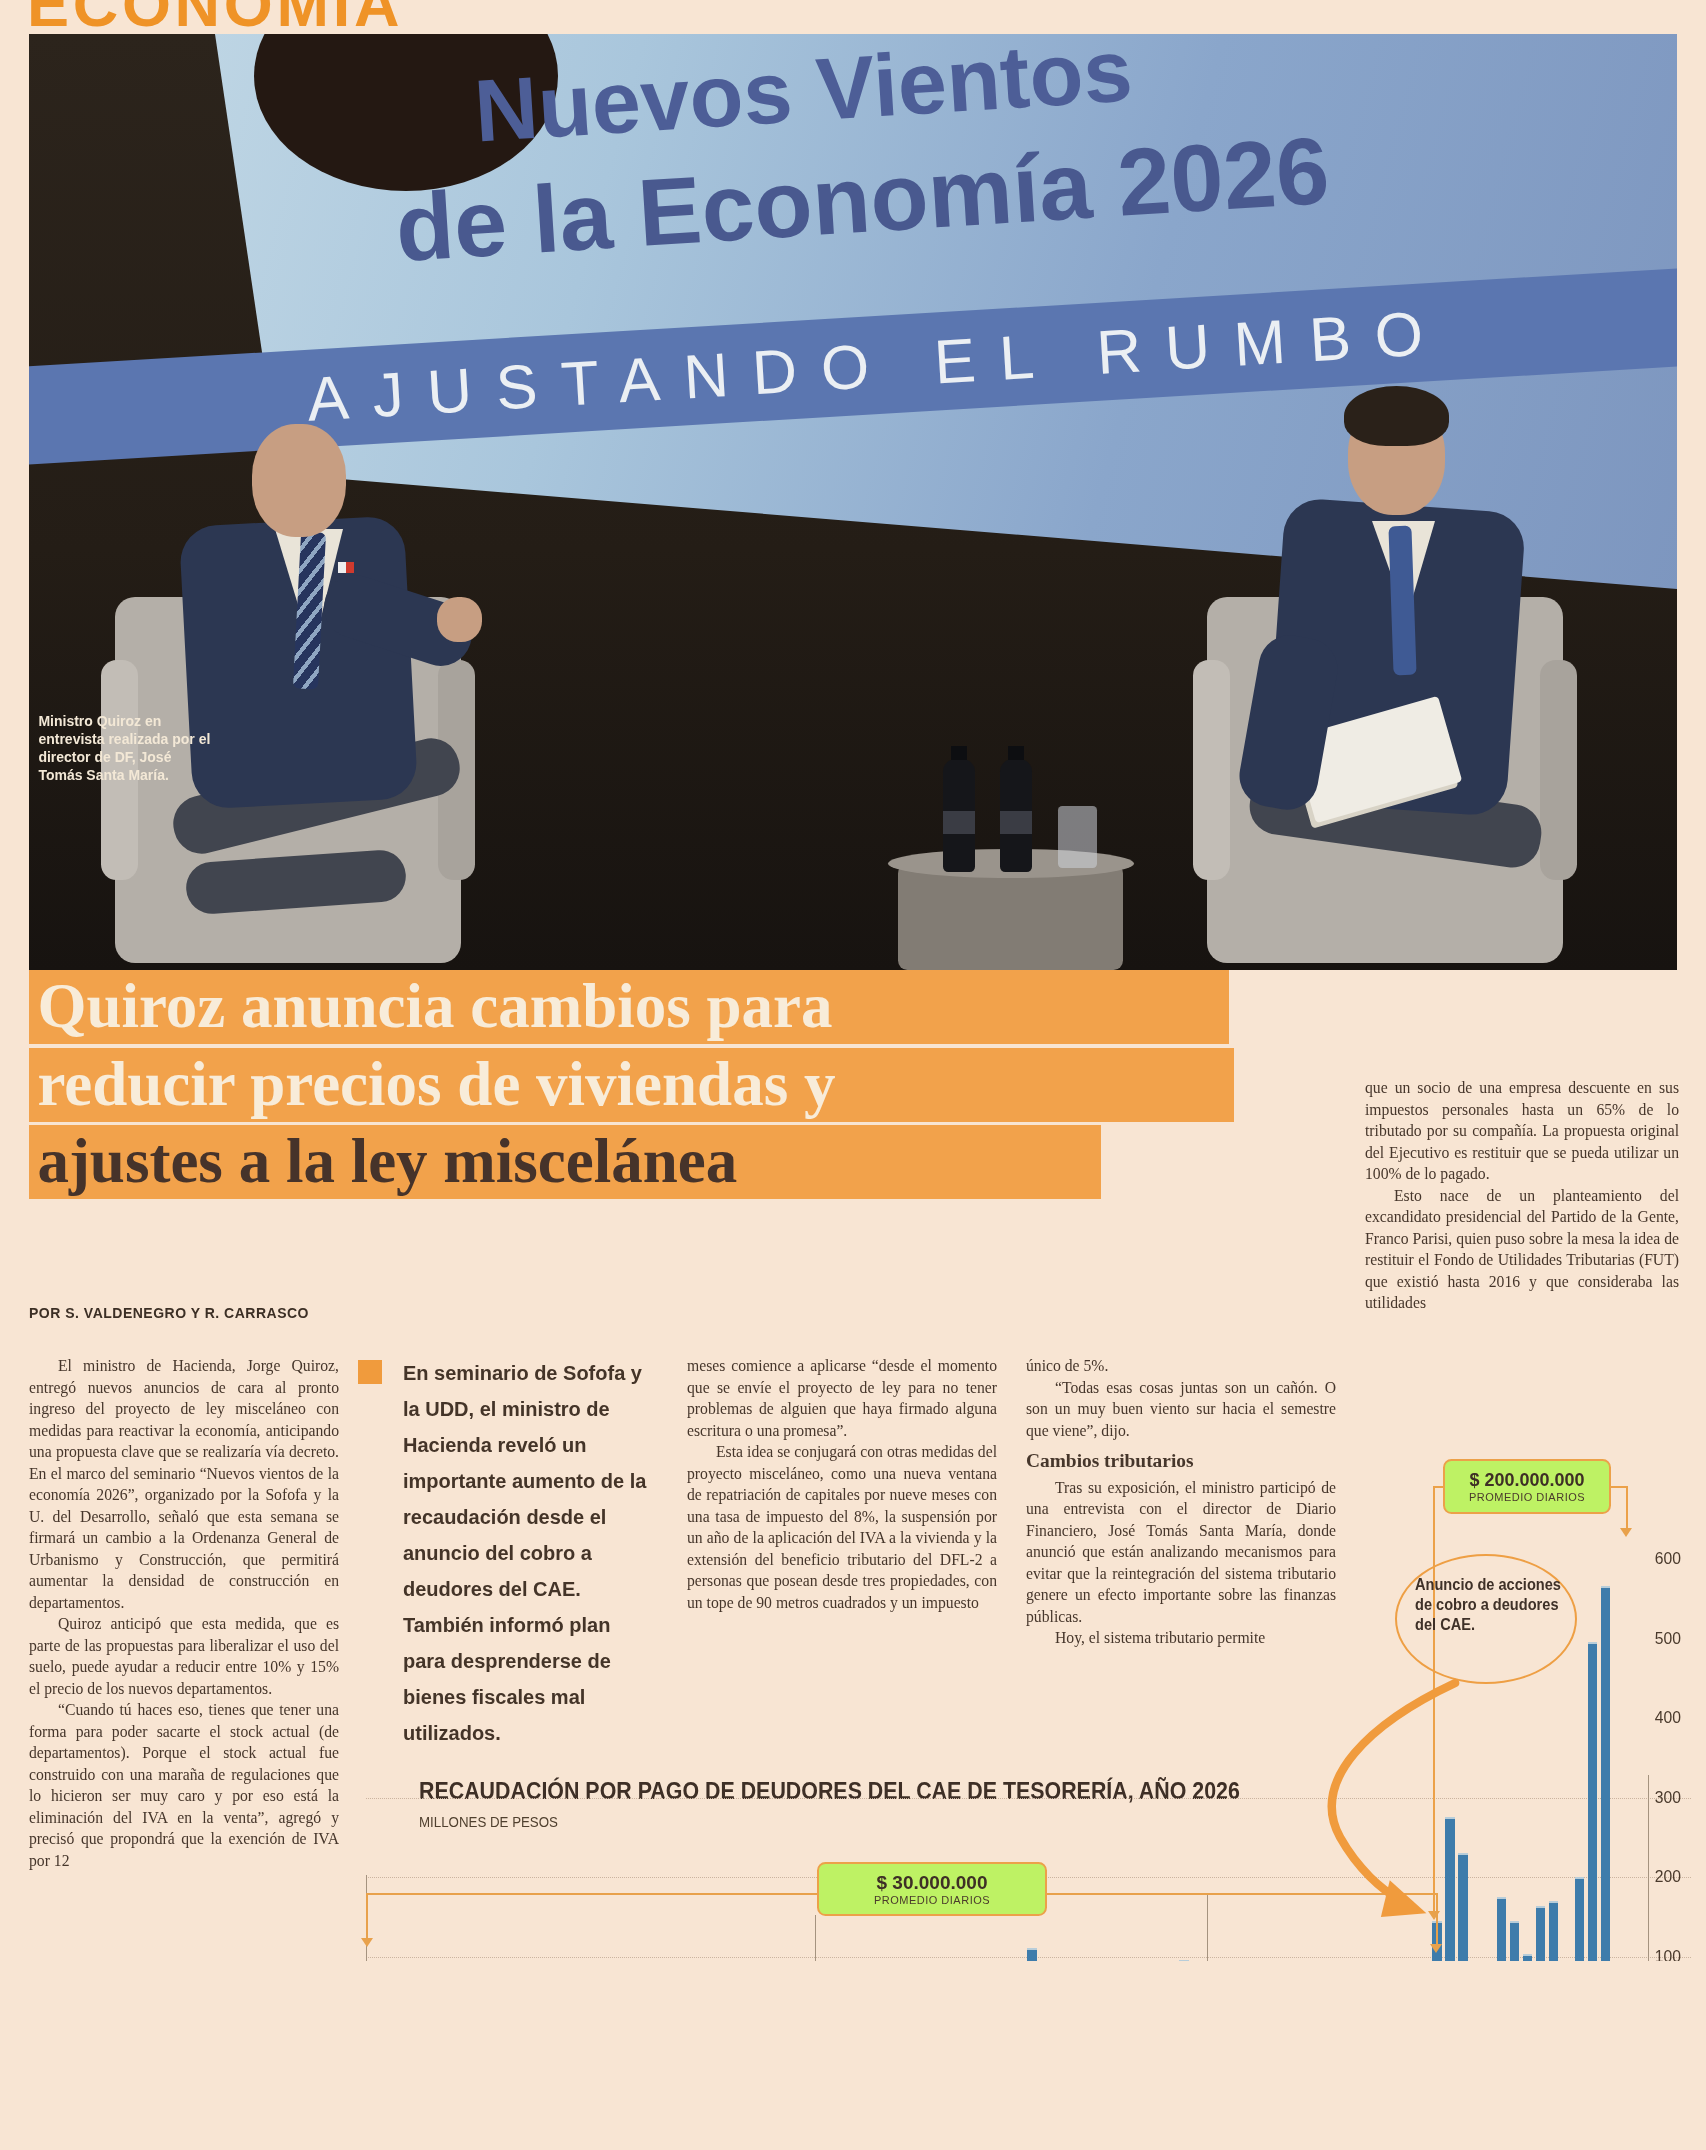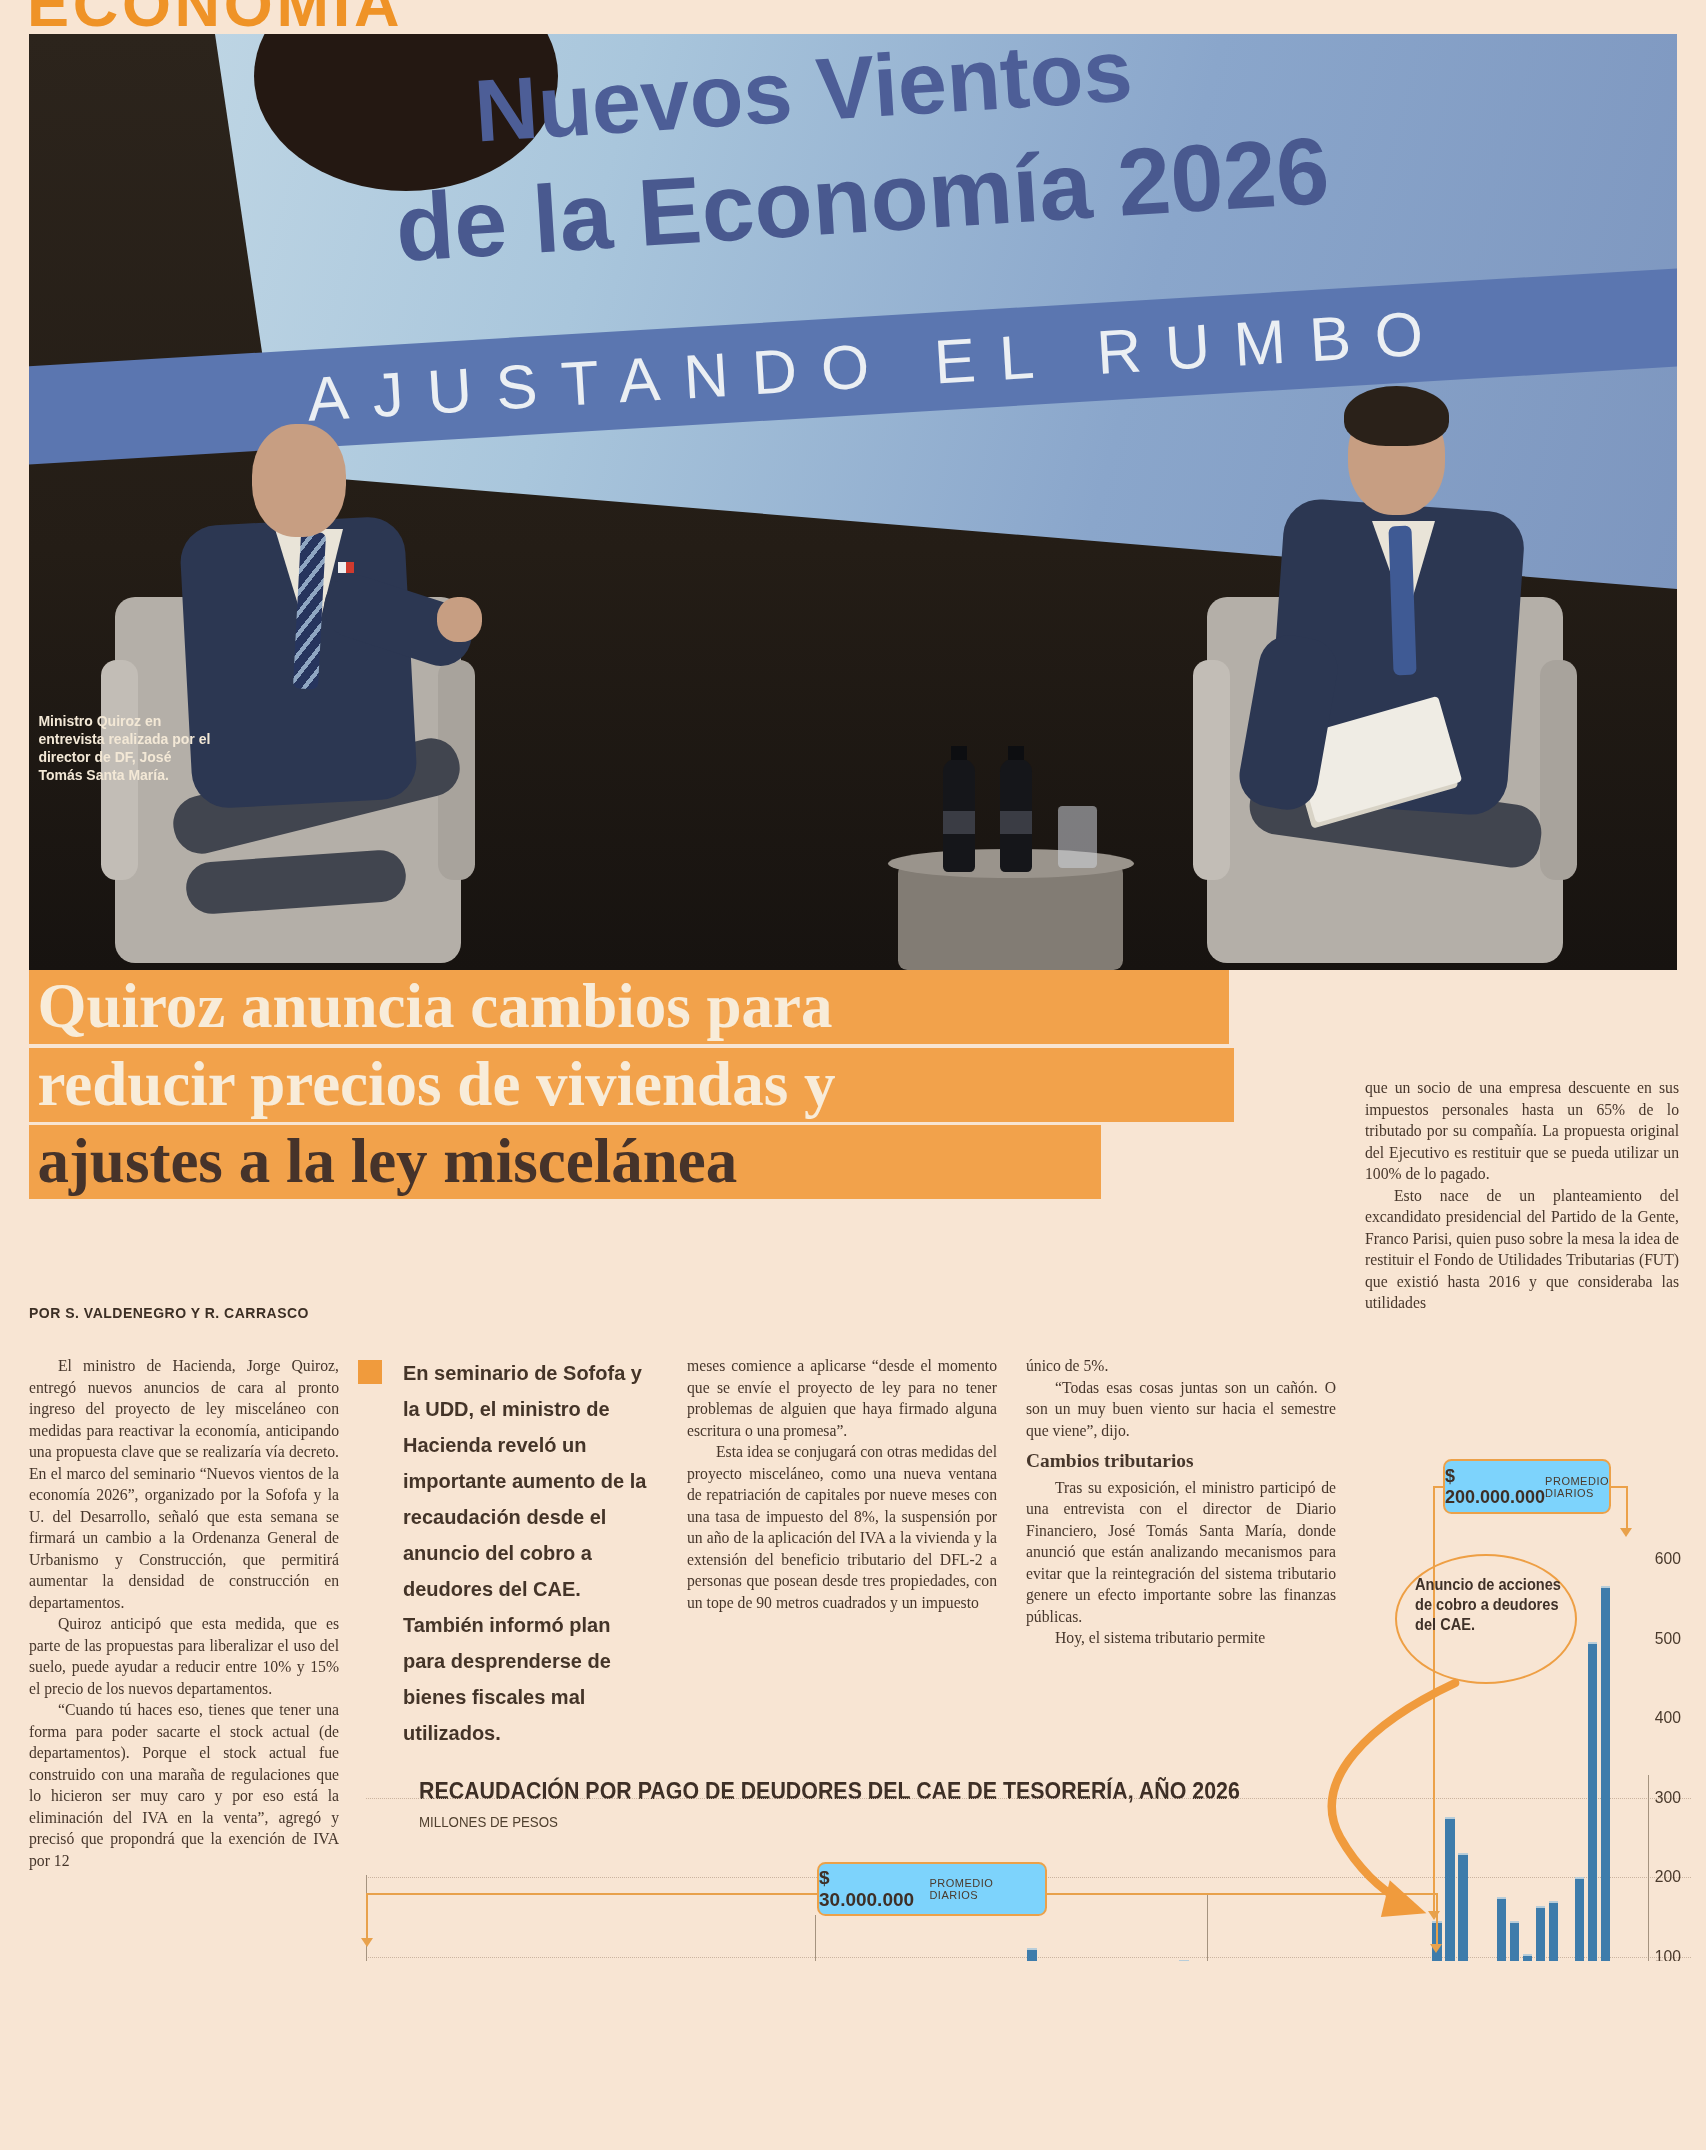--- a/index.html
+++ b/index.html
@@ -85,22 +85,22 @@
   .daylabels span{flex:1;display:flex;align-items:flex-start;justify-content:center;
     font-family:"Liberation Sans",sans-serif;font-size:11px;color:#4a3a2c;transform:rotate(90deg)}
   .month-label{position:absolute;top:2074px;text-align:center;font-family:Liberation Serif, serif;
     font-size:19px;color:#6d28d9;letter-spacing:0.5px}
   .source{position:absolute;left:1099px;top:2094px;width:580px;text-align:right;font-family:"Liberation Sans",sans-serif;
     font-weight:bold;font-size:14px;color:#4a3a2c}
   .avg-line{position:absolute;left:366px;top:1893px;width:1071px;height:2.1px;background:#e8a14b}
   .avg-drop{position:absolute;width:2.1px;background:#e8a14b}
   .arrow-down{position:absolute;width:0;height:0;border-left:6.3px solid transparent;border-right:6.3px solid transparent;
     border-top:9.4px solid #e8a14b}
-  .avg-box{position:absolute;background:#7dd3fc;border:2.1px solid #eca149;border-radius:8.4px;
-    display:flex;align-items:center;justify-content:center;z-index:3}
+  .avg-box{position:absolute;background:#bef264;border:2.1px solid #eca149;border-radius:8.4px;
+    display:flex;flex-direction:column;align-items:center;justify-content:center;z-index:3}
   .avg-box .val{font-family:"Liberation Sans",sans-serif;font-weight:bold;font-size:19px;color:#3e2f26}
   .avg-box .sub{font-family:"Liberation Sans",sans-serif;font-size:11px;color:#4a3a2c;letter-spacing:0.5px}
   .bracket{position:absolute;background:#eca149}
   .ellipse{position:absolute;left:1395px;top:1554px;width:182px;height:130px;border:2.6px solid #ee9f44;
     border-radius:50%;z-index:4}
   .callout-text{position:absolute;left:1415px;top:1575px;width:157px;font-family:"Liberation Sans",sans-serif;
     font-weight:bold;font-size:15.7px;line-height:20px;color:#3f3128;transform:scaleX(.93);transform-origin:left;z-index:5}
   .swoosh{position:absolute;left:1204px;top:1649px;z-index:4}
 </style>
 </head>

